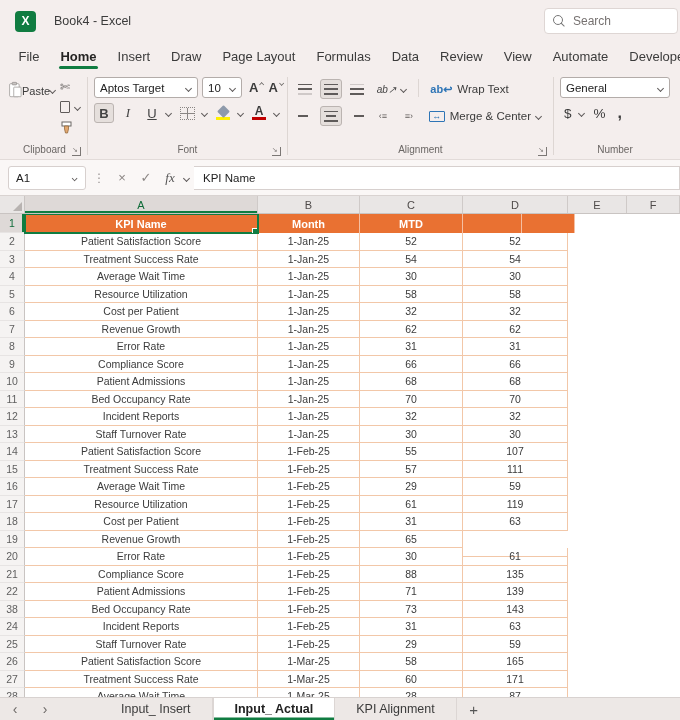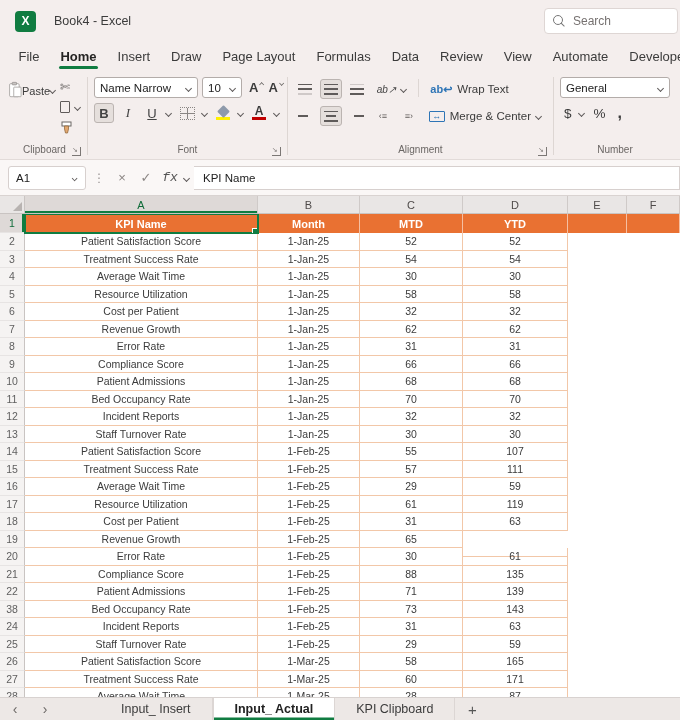--- a/index.html
+++ b/index.html
@@ -96,21 +96,21 @@
   .sym { font-size:13.5px; color:#3b3b3b; padding:0 3px; height:20px; }
 
   
   .fbar { height:36px; background:#FAF7F6; border-bottom:1px solid #D9D3D1; display:flex; align-items:center; padding:0 0 0 8px; gap:4px; }
   .namebox { width:78px; height:24px; background:#fff; border:1px solid #D7D0CE; border-radius:3px;
     display:flex; align-items:center; font-size:11.5px; padding:0 7px; color:#222; }
   .namebox .cv { margin-left:auto; transform:scale(.8); }
   .fdots { color:#9a9594; font-size:12px; padding:0 3px; }
   .fb-ico { width:20px; height:22px; display:flex; align-items:center; justify-content:center;
     color:#8a8583; font-size:13px; cursor:pointer; border-radius:3px; }
-  .fx { font-family:Liberation Mono, monospace; font-style:italic; font-size:13px; color:#555; }
+  .fx { font-family:Liberation Serif, serif; font-style:italic; font-size:13px; color:#555; }
   .fb-input { flex:1; height:24px; background:#fff; border:1px solid #D7D0CE; border-left:none;
     display:flex; align-items:center; font-size:11.5px; color:#222; padding:0 9px; }
 
   
   .grid { background:#fff; }
   .colhdr { height:18px; display:flex; background:#E9E6E5; border-bottom:1px solid #C9C4C2; }
   .corner { width:25px; position:relative; border-right:1px solid #C9C4C2; }
   .corner::after { content:""; position:absolute; right:2px; bottom:2px; border-left:9px solid transparent;
     border-bottom:9px solid #B8B3B1; }
   .col-h { font-size:11px; color:#4e4a49; display:flex; align-items:center; justify-content:center;
@@ -209,21 +209,21 @@
     </div>
   </div>
 
   <div class="rdiv"></div>
 
   <div class="rgroup">
     <div class="rg-body">
       <div class="fg-col">
         <div class="frow">
           <div class="combo fname">
-            <span>Name Narrow</span>
+            <span>Aptos Target</span>
             <span class="cv"></span>
           </div>
           <div class="combo fsize">
             <span>10</span>
             <span class="cv"></span>
           </div>
           <span class="abtn">
             <span>A</span><span class="cv up"></span>
           </span>
           <span class="abtn">
@@ -386,21 +386,20 @@
       <div class="col-h" style="width: 105px;">D</div>
       <div class="col-h" style="width: 59px;">E</div>
       <div class="col-h" style="width: 53px;">F</div>
     </div>
   <div class="rows" id="rows">
       <div class="grow hrow">
         <div class="rn sel">1</div>
         <div class="cell a1sel" style="width: 233px;">KPI Name</div>
         <div class="cell" style="width: 102px;">Month</div>
         <div class="cell" style="width: 103px;">MTD</div>
-        <div class="cell" style="width: 105px;">YTD</div>
         <div class="cell empty" style="width: 59px;"></div>
         <div class="cell empty" style="width: 53px;"></div>
       </div>
       <div class="grow drow">
         <div class="rn">2</div>
         <div class="cell" style="width: 233px;">Patient Satisfaction Score</div>
         <div class="cell" style="width: 102px;">1-Jan-25</div>
         <div class="cell" style="width: 103px;">52</div>
         <div class="cell" style="width: 105px;">52</div>
         <div class="cell empty" style="width: 59px;"></div>
@@ -642,16 +641,16 @@
       </div>
     </div>
 </div>
 
 <div class="tabbar">
   <span class="nav-arrow g-prev"></span>
   <span class="nav-arrow g-next"></span>
   <div class="tabs" id="tabs">
       <div class="sheet-tab">Input_ Insert</div>
       <div class="sheet-tab active">Input_ Actual</div>
-      <div class="sheet-tab">KPI Clipboard</div>
+      <div class="sheet-tab">KPI Alignment</div>
     </div>
   <span class="add-tab g-plus"></span>
 </div>
 
 </body></html>

